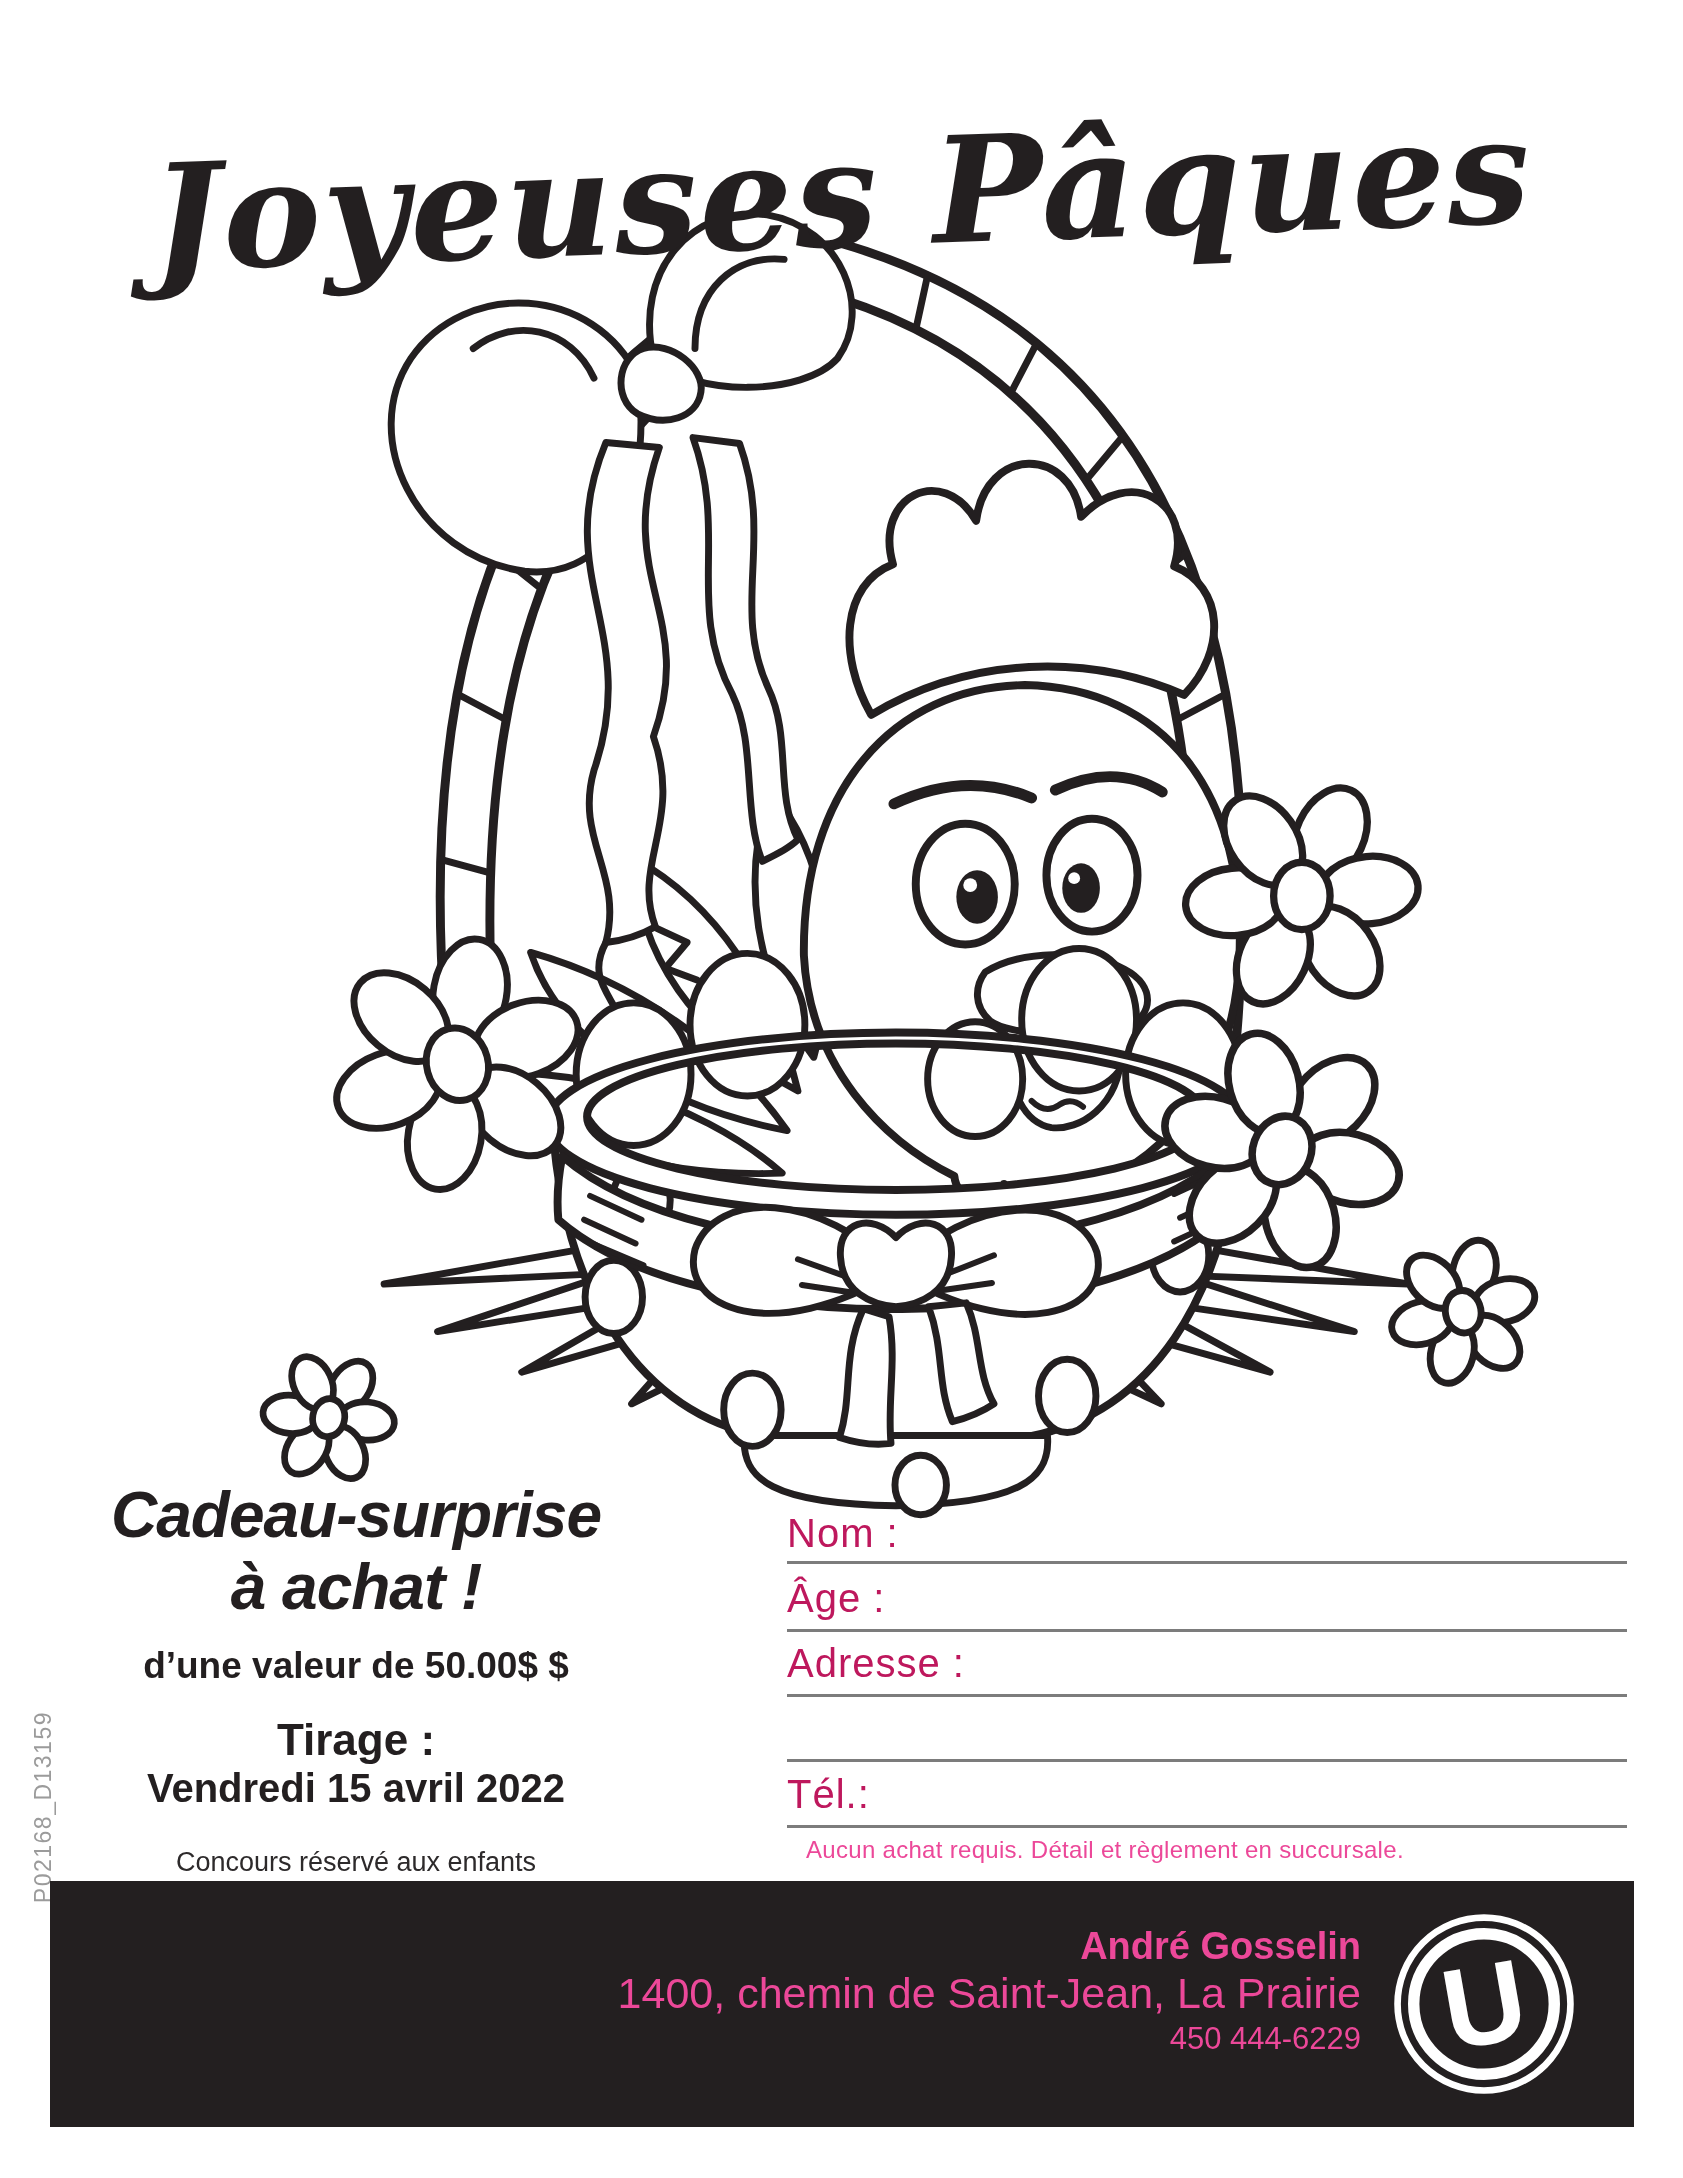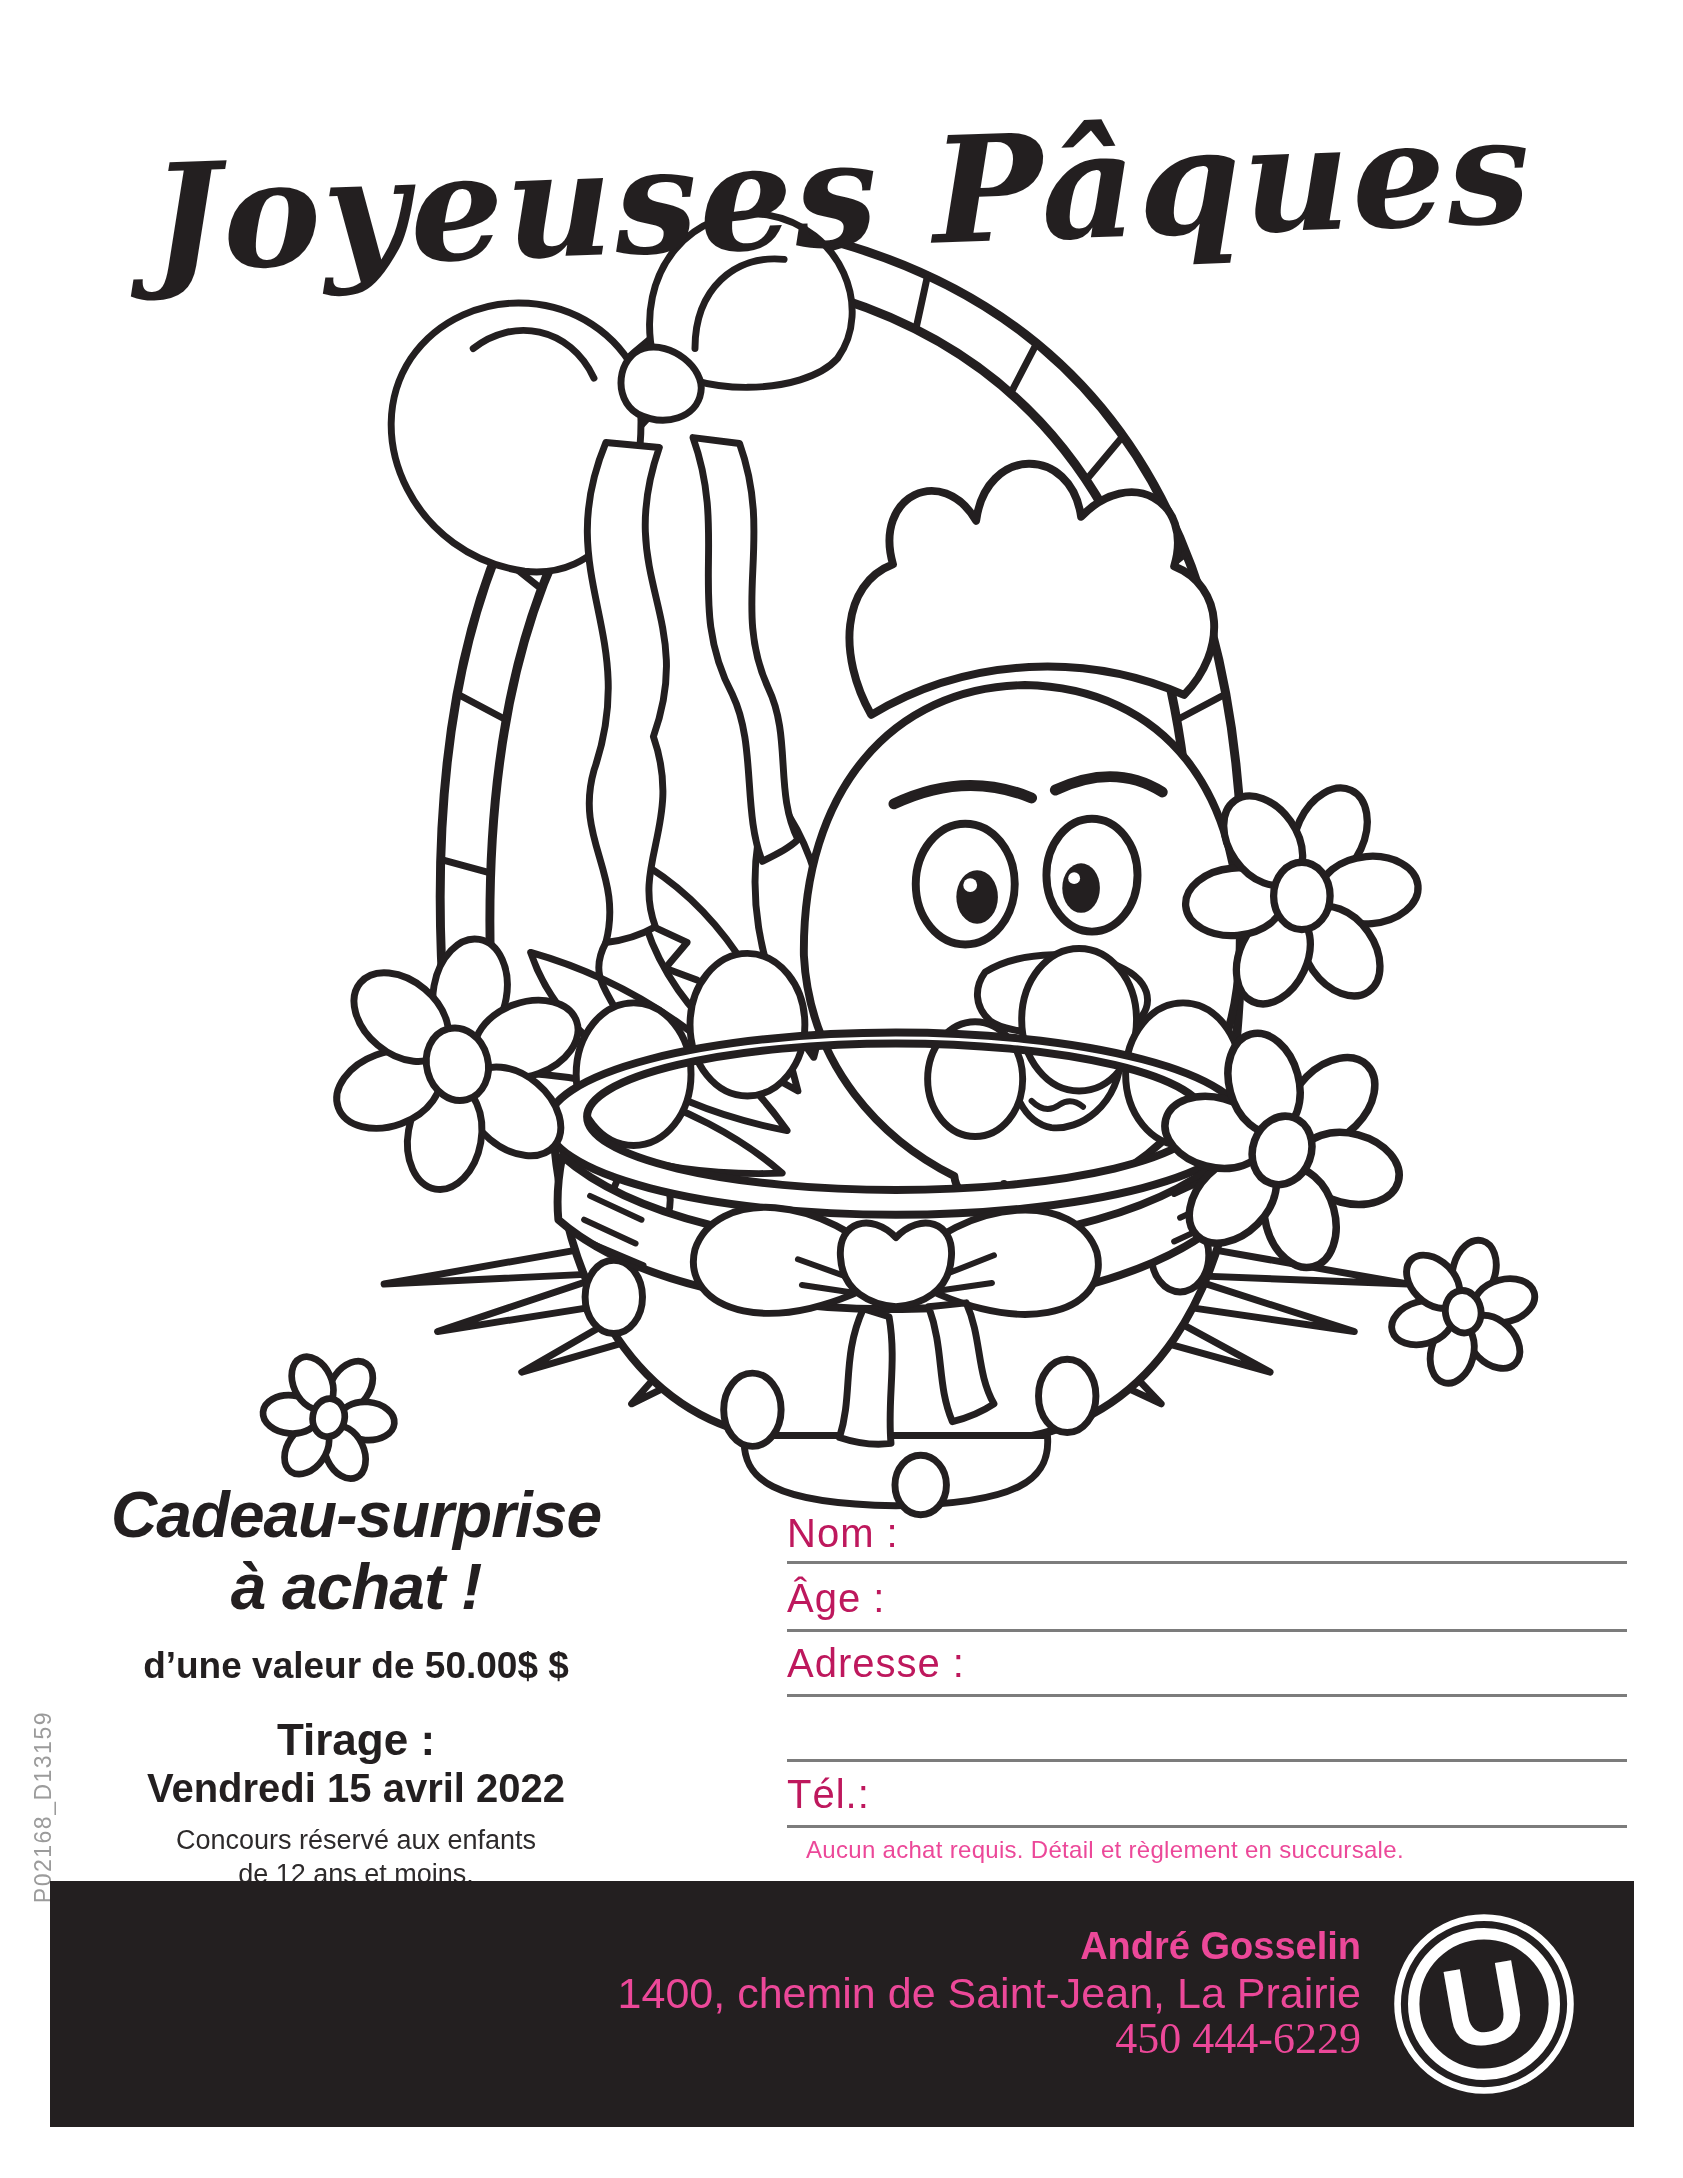--- a/index.html
+++ b/index.html
@@ -7,33 +7,33 @@
         font-family:"Liberation Sans",sans-serif;color:#231f20;margin:0 auto;}
   .art{position:absolute;left:0;top:0;z-index:1;}
   .title{position:absolute;left:0;top:10px;width:1683px;text-align:center;z-index:2;
          font-family:"DejaVu Serif",serif;font-style:italic;font-weight:700;font-size:147px;
          transform:rotate(-2deg);letter-spacing:2px;white-space:nowrap;}
   .promo{position:absolute;left:77px;top:1479px;width:558px;text-align:center;z-index:2;}
   .promo-h{font-size:64px;font-weight:bold;line-height:72px;letter-spacing:-1px;font-style:italic;}
   .promo-value{margin-top:22px;font-size:37px;font-weight:bold;}
   .promo-draw-label{margin-top:28px;font-size:44px;font-weight:bold;line-height:49px;}
   .promo-draw-date{font-size:40px;font-weight:bold;line-height:49px;}
-  .promo-note{margin-top:10px;font-size:27px;line-height:34px;color:#2d2a2b;}
+  .promo-note{margin-top:32px;font-size:27px;line-height:34px;color:#2d2a2b;}
   .field-label{position:absolute;left:787px;font-size:40px;letter-spacing:1px;color:#be185d;z-index:2;}
   .field-line{position:absolute;left:787px;width:840px;height:0;border-top:3px solid #7c7c7c;z-index:2;}
   .lbl-0{top:1511px}.lbl-1{top:1576px}.lbl-2{top:1641px}.lbl-4{top:1772px}
   .ln-0{top:1561px}.ln-1{top:1629px}.ln-2{top:1694px}.ln-3{top:1759px}.ln-4{top:1825px}
   .disclaimer{position:absolute;left:806px;top:1836px;font-size:24px;letter-spacing:0.3px;color:#ec4899;z-index:2;}
   .print-code{position:absolute;left:30px;top:1711px;font-size:23px;color:#9b9b9b;letter-spacing:1.5px;
               writing-mode:vertical-rl;transform:rotate(180deg);z-index:2;}
   .footer-bar{position:absolute;left:50px;top:1881px;width:1584px;height:246px;background:#231f20;z-index:3;}
   .contact{position:absolute;top:40px;right:273px;text-align:right;color:#ec4899;}
   .contact-name{font-size:38px;font-weight:bold;line-height:50px;}
   .contact-address{font-size:43px;line-height:45px;}
-  .contact-phone{font-size:44px;line-height:45px;font-family:Liberation Serif, serif;}
+  .contact-phone{font-size:31px;line-height:45px;}
   .logo{position:absolute;right:55px;top:28px;width:190px;height:190px;}
 </style>
 </head>
 <body>
 
 <div class="page">
 
   <svg class="art" width="1683" height="2178" viewBox="0 0 1700 2200" fill="none" stroke="#231f20" stroke-width="7" stroke-linecap="round" stroke-linejoin="round">
 
     <g>

